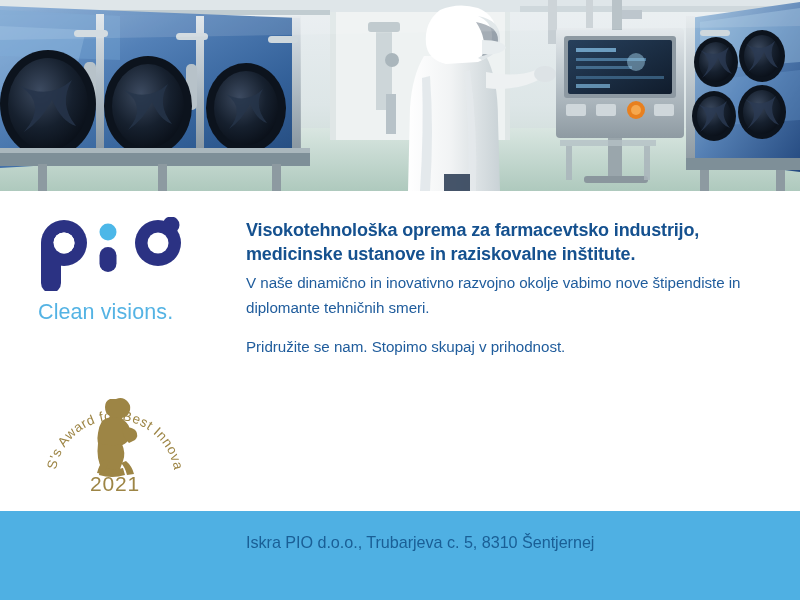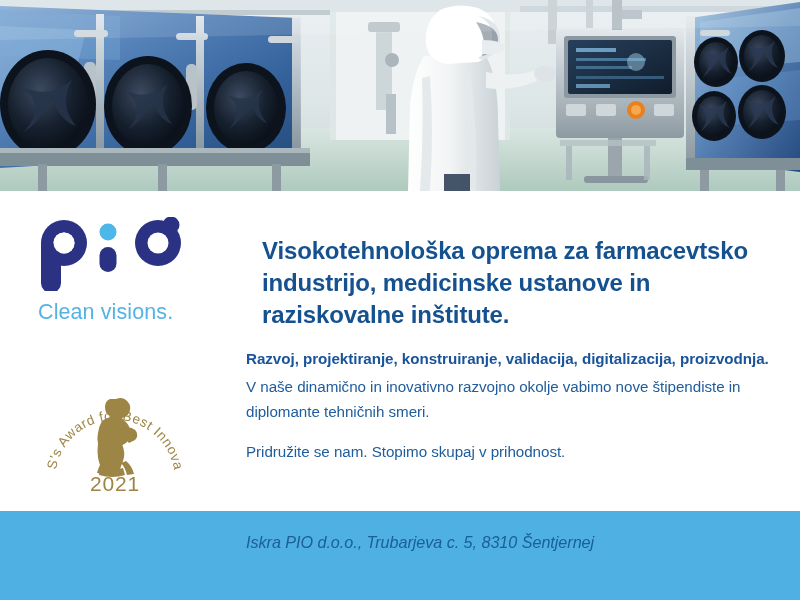--- a/index.html
+++ b/index.html
@@ -64,22 +64,22 @@
   }
   .seal-svg { display: block; width: 150px; height: 122px; }
 
   
   .text-col {
     position: absolute;
     left: 246px; top: 28px;
     width: 540px;
   }
   .headline {
-    margin: 16px;
-    font-size: 24px;
+    margin: 0;
+    font-size: 18px;
     line-height: 1.33;
     font-weight: 700;
     color: #15518f;
     letter-spacing: -0.15px;
   }
   .subhead {
     margin: 14px 0 0 0;
     font-size: 15.2px;
     line-height: 1.62;
     font-weight: 700;
@@ -96,21 +96,20 @@
   }
   .para.tight { margin-top: 15px; }
 
   
   .footer {
     position: absolute;
     left: 0; top: 511px;
     width: 800px;
     height: 89px;
     background: #4fb0e3;
-    font-style: italic;
   }
   .footer-inner {
     position: absolute;
     left: 246px; top: 18px;
     width: 540px;
   }
   .footer-line {
     margin: 0;
     font-size: 16.2px;
     line-height: 1.72;
@@ -332,21 +331,20 @@
           <path d="M82 56 q9 -4 14 2 q3 5 -1 9 l-6 3 q-6 -5 -7 -14 Z"></path>
           <path d="M64 86 q-5 6 -7 14 l7 1 q2 -8 6 -13 Z"></path>
           <path d="M86 88 q6 5 8 13 l-7 1 q-2 -8 -6 -12 Z"></path>
         </g>
         <text x="75" y="118" text-anchor="middle" font-family="'Liberation Sans', sans-serif" font-size="21" font-weight="400" fill="#9d8545" letter-spacing="0.8">2021</text>
       </svg>
     </div>
 
     <div class="text-col">
       <h1 class="headline">Visokotehnološka oprema za farmacevtsko industrijo, medicinske ustanove in raziskovalne inštitute.</h1>
-      <p class="subhead">Razvoj, projektiranje, konstruiranje, validacija, digitalizacija, proizvodnja.</p>
       <p class="para">V naše dinamično in inovativno razvojno okolje vabimo nove štipendiste in diplomante tehničnih smeri.</p>
       <p class="para tight">Pridružite se nam. Stopimo skupaj v prihodnost.</p>
     </div>
   </div>
 
   <div class="footer">
     <div class="footer-inner">
       <p class="footer-line">Iskra PIO d.o.o., Trubarjeva c. 5, 8310 Šentjernej</p>
     </div>
   </div>

